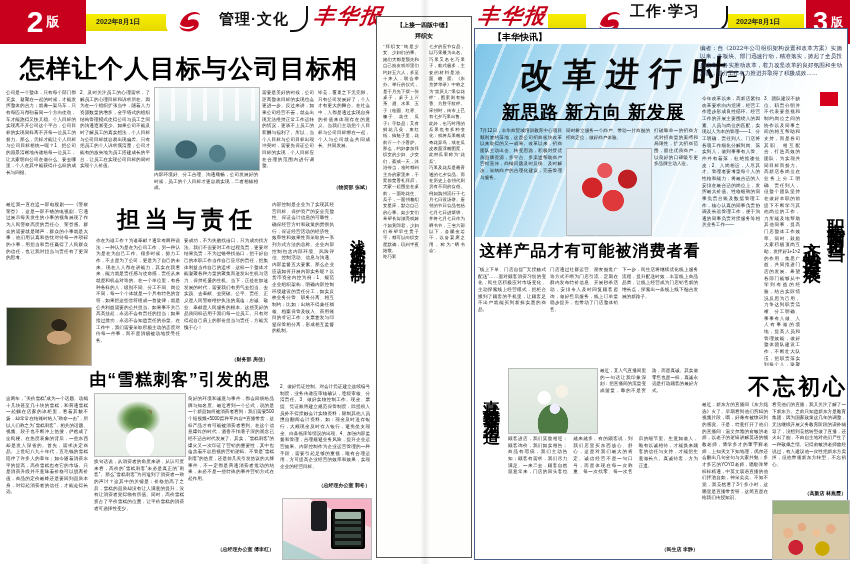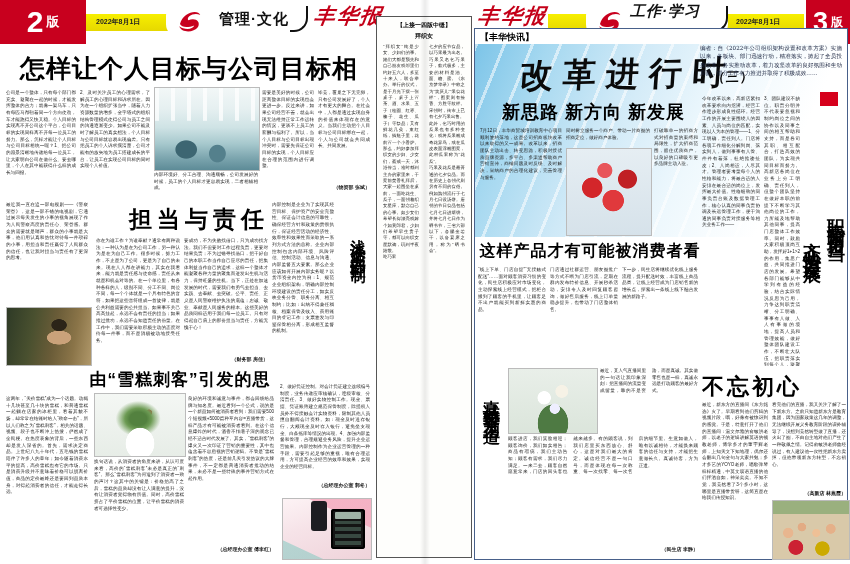--- a/index.html
+++ b/index.html
@@ -62,21 +62,21 @@
   <div class="txt" style="left:154px;top:172px;width:104px;height:20px;">内部环境好、分工合理、沟通顺畅，公司发展好的时候，员工的个人目标才更容易实现，二者相辅相成。</div>
   <div class="txt" style="left:262px;top:90px;width:52px;height:102px;">需要是美好的时候，公司距离整体目标的实现也会更进一步。反过来讲，如果公司经营不善，就会出现无法维持正常工作运转的情况，更谈不上员工的薪酬与福利了。所以，当个人目标与公司目标出现冲突时，需要先保证公司目标的实现，个人目标应在合理的范围内进行调整。</div>
   <div class="txt" style="left:318px;top:90px;width:52px;height:92px;">毕竟，覆巢之下无完卵，只有公司发展好了，个人才有更大的舞台。在社会中，人都是通过实现自身的价值来体现存在的意义。当我们主动把个人目标与公司目标绑在一起，个人与公司就会共同成长、共同发展。</div>
   <div class="byline" style="left:300px;top:184px;width:70px;">（物资部 张斌）</div>
 
   <div class="txt" style="left:6px;top:202px;width:82px;height:102px;">最近我一直在追一部电视剧——《警察荣誉》，这是一部不错的电视剧，它通过展示每天发生的小事的视角展现了作为人民警察高度的责任心、荣誉感。群众的需要就是哨声，群众的小事就是大事，他们用认真和热忱对待每一件琐碎的小事，用担当和责任赢得了人民群众的信任，也让我对担当与责任有了更深的思考。</div>
   <div class="photo" style="left:6px;top:307px;width:84px;height:57px;background:
       radial-gradient(ellipse at 62% 52%,#caa27a 0 16%,rgba(0,0,0,0) 17%),
       radial-gradient(ellipse at 62% 30%,#2c2418 0 10%,rgba(0,0,0,0) 11%),
       linear-gradient(100deg,#2e3a26 0%,#49502f 30%,#6a5c38 55%,#8a7448 78%,#b0986a 100%);"></div>
-  <div class="hl" style="left:108px;top:204px;width:182px;height:28px;font-size:23px;text-align:center;letter-spacing:5px;font-family:'DejaVu Serif',serif;">担当与责任</div>
+  <div class="hl" style="left:96px;top:204px;width:182px;height:28px;font-size:23px;text-align:center;letter-spacing:5px;font-family:'DejaVu Serif',serif;">担当与责任</div>
   <div class="txt" style="left:96px;top:238px;width:84px;height:126px;">你在为谁工作？为谁奉献？通常有两种说法：一种认为是在为公司工作，另一种认为是在为自己工作。很多时候，努力工作，不止是为了公司，更是为了自己的未来。现在人人都在讲能力，其实在我看来，能力就是责任感与使命感，责任从来就是和机会对等的。在一个单位里，有各种各样的人，级别不同、分工不同、岗位不同，每一个个体就是一个具有特色的音符，如果把这些音符组成一首旋律，就是公共利益需要的公共担当。如果事不关己高高挂起，永远不会有责任的担当；如果推过揽功，永远不会知道责任的份量。在工作中，我们需要采取积极主动的态度对待每一件事，而不是消极被动地接受任务。</div>
   <div class="txt" style="left:184px;top:238px;width:84px;height:116px;">要成功，不为失败找借口，只为成功找方法。我们不但要对工作过程负责，更要对结果负责；不为过错寻找借口，把干好自己的本职工作当作自己应尽的责任，把集体利益当作自己的追求，这样一个整体才能凝聚各种力量的聚集而迸发出生机与活力，保持旺盛的生机。当下，正处在加速发展的时代，需要我们有勇气去担当、去实践、去奉献、去突破。公平、责任、正义是人民警察维护执法的底蕴；忠诚、敬业、奉献是人民服务的根本。这些美好的品质同样适用于我们每一位员工。只有对得起自己肩上的那份担当与责任，方能无愧于心！</div>
   <div class="byline" style="left:208px;top:356px;width:60px;">（财务部 房佳）</div>
 
   <div class="txt" style="left:272px;top:202px;width:62px;height:162px;">内部控制是企业为了实现其经营目标、保护资产的安全完整性、保证会计信息的可靠性，确保经营方针和政策的贯彻执行，保证经营活动的经济性、效率性和效果性而采取的一系列方式方法的总称。企业内部控制包含内部环境、风险评估、控制活动、信息与沟通、内部监督五大要素。那么企业应该如何开展内部实务呢？以货币资金内控为例：1、规范企业组织架构，明确内部控制环境建设的责任分工，如实反映业务分管、职务分离、相互制约；比如：出纳不得兼任稽核、档案保管及收入、费用账目的登记工作；支票签发与印鉴保管相分离，形成相互监督的机制。</div>
   <div class="hl vert" style="left:340px;top:226px;width:28px;height:136px;font-size:15.5px;">浅谈企业内部控制</div>
   <div class="txt" style="left:280px;top:384px;width:90px;height:96px;">2、做好凭证控制。对会计凭证建立连续编号制度，业务传递应审核确认，逐级审核、分清责任。3、做好实物控制工作。现金、票据、凭证账簿建立规范保管制度，除授权人员外不得接触会计实物资料，限制其他人员擅自翻阅会计资料。如：现金及时送存银行，大额现金及时存入银行，避免坐支现金、白条抵库等情况的出现。4、加强内部监督和管理，合理规避业务风险，提升企业运营效果。内部控制作为企业运营管理的一种手段，需要引起足够的重视，唯有合理运用，方可提高企业经营的效率和效果，实现企业的经营目标。</div>
   <div class="byline" style="left:288px;top:482px;width:82px;">（总经理办公室 郭冬）</div>
   <div class="photo" style="left:282px;top:498px;width:88px;height:60px;background:
       linear-gradient(205deg,rgba(244,170,190,.85) 0 28%,rgba(0,0,0,0) 29%),
@@ -99,36 +99,36 @@
 </div>
 
 <div class="page" style="left:424px;width:426px;"></div>
 
 <div class="masthead" style="left:478px;top:2px;">丰华报</div>
 <div class="ybar" style="left:548px;top:14px;width:256px;"></div>
 <div class="panel" style="left:586px;top:2px;width:142px;height:36px;"></div>
 <svg style="position:absolute;left:594px;top:6px;" width="30" height="30" viewBox="0 0 40 40">
   <path d="M8 24 C12 8, 32 4, 35 12 C27 8, 16 14, 19 19 C28 15, 36 20, 32 28 C26 36, 10 36, 7 27 C13 32, 25 32, 27 26 C19 29, 10 29, 8 24 Z" fill="#c8001e"></path>
 </svg>
-<div class="section-name" style="left:630px;top:2px;font-style:italic;">工作·学习</div>
+<div class="section-name" style="left:630px;top:2px;">工作·学习</div>
 <div class="tail" style="left:710px;top:6px;"></div>
 <div class="datetxt" style="left:736px;top:17px;">2022年8月1日</div>
 <div class="redbox" style="left:806px;top:0;width:44px;height:44px;">
   <span style="font-size:27px;font-weight:bold;">3</span>
   <span style="font-size:12px;font-weight:bold;">版</span>
 </div>
 
 <div class="kbox" style="left:474px;top:28px;width:374px;height:532px;"></div>
-<div class="hl" style="left:480px;top:31px;width:80px;height:12px;font-size:9px;">【丰华快讯】</div>
+<div class="hl" style="left:480px;top:31px;width:80px;height:12px;font-size:9px;text-align:center;">【丰华快讯】</div>
 <div class="sky" style="left:475px;top:44px;width:372px;height:193px;"></div>
 <div class="streaks" style="left:475px;top:44px;width:372px;height:193px;"></div>
 
 <div class="calli" style="left:520px;top:52px;width:230px;height:46px;font-size:33px;">改革进行时</div>
 <div class="calli" style="left:712px;top:68px;width:44px;height:20px;font-size:13px;letter-spacing:1px;">（三）</div>
-<div class="hl" style="left:502px;top:100px;width:200px;height:24px;font-size:18px;letter-spacing:1px;">新思路 新方向 新发展</div>
+<div class="hl" style="left:502px;top:100px;width:200px;height:24px;font-size:18px;letter-spacing:1px;text-decoration:underline;">新思路 新方向 新发展</div>
 <div class="note" style="left:700px;top:44px;width:142px;height:46px;">编者：自《2022年公司组织架构设置和改革方案》实施以来，各板块、部门迅速行动，精准落实，掀起了全员投身改革、务实推动改革，着力攻坚改革的良好氛围和生动局面，部分工作有力推进并取得了积极成效……</div>
 <div class="redsq" style="left:820px;top:92px;width:18px;height:14px;"></div>
 
 <div class="txt" style="left:480px;top:128px;width:82px;height:108px;">7月12日，丰华商贸城培训教育中心项目顺利签约落地，这是公司招商板块改革以来取得的又一成果。改革以来，招商团队主动出击、转变思路，积极对接优质品牌资源，多平台、多渠道帮助商户营销宣传，商铺问题及时反馈、及时解决，采纳商户的合理化建议，完善管理与服务。</div>
 <div class="txt" style="left:566px;top:128px;width:84px;height:18px;">同时树立服务一个商户、带动一片商圈的招商定位，做好商户体验。</div>
 <div class="photo" style="left:566px;top:148px;width:84px;height:86px;background:
     radial-gradient(circle at 30% 45%,#d3262a 0 13%,rgba(0,0,0,0) 14%),
     radial-gradient(circle at 55% 60%,#e0393c 0 15%,rgba(0,0,0,0) 16%),
     radial-gradient(circle at 72% 35%,#c02024 0 11%,rgba(0,0,0,0) 12%),
     radial-gradient(circle at 45% 25%,#e8555a 0 9%,rgba(0,0,0,0) 10%),
@@ -149,21 +149,21 @@
 <div class="photo" style="left:508px;top:368px;width:88px;height:64px;background:
     radial-gradient(circle at 40% 45%,#ffffff 0 10%,rgba(0,0,0,0) 11%),
     radial-gradient(circle at 60% 35%,#f6f2e6 0 9%,rgba(0,0,0,0) 10%),
     radial-gradient(circle at 52% 62%,#eef 0 8%,rgba(0,0,0,0) 9%),
     radial-gradient(ellipse at 50% 85%,#4e7a43 0 24%,rgba(0,0,0,0) 25%),
     linear-gradient(#e9efe9,#dbe5db);"></div>
 <div class="txt" style="left:600px;top:368px;width:98px;height:64px;column-count:2;column-gap:6px;">最近，某人气直播间里的一句话让我印象深刻：把直播间的流量变成留量，靠的不是套路，而是真诚。其实做零售也是一样，真诚永远是打动顾客的最好方式。</div>
 <div class="txt" style="left:508px;top:436px;width:190px;height:108px;column-count:3;column-gap:6px;">顾客进店，我们笑脸相迎；顾客询价，我们如实相告；商品有瑕疵，我们主动告知；顾客有需求，我们尽力满足。一来二去，顾客自然愿意常来，门店的回头客也越来越多。有的顾客说，到我们店里买东西放心、舒心，这是对我们最大的肯定。诚信经营不是一句口号，而是体现在每一次称重、每一次找零、每一次售后的细节里。生意如做人，唯有以诚相待，才能换来顾客的信任与支持，才能把生意做长久。真诚待客，方为正道。</div>
 <div class="byline" style="left:618px;top:546px;width:80px;">（民生店 李静）</div>
 
-<div class="hl" style="left:702px;top:372px;width:146px;height:26px;font-size:22px;text-align:left;letter-spacing:3px;">不忘初心</div>
+<div class="hl" style="left:702px;top:372px;width:146px;height:26px;font-size:22px;text-align:right;letter-spacing:3px;">不忘初心</div>
 <div class="txt" style="left:702px;top:402px;width:66px;height:158px;">最近，新东方的直播间《东方甄选》火了。早期看到他们剪辑的视频片段，哦，好像有被惊讶到的感觉。于是，特意打开了他们的直播间：温文尔雅的俞敏洪老师，以老子的逻辑讲解英语的顿教老师，博学多才的董宇辉老师，上知天文下知地理，偶尔还会翻出几句金句与大家共勉；多才多艺的YOYO老师，唱歌弹琴样样精通，中英文双语直播的他们挥洒自如，神采奕奕。不知不觉，我竟然看了3个多小时，这哪里是直播带货呀，这简直是在给我们传授知识。</div>
 <div class="txt" style="left:772px;top:402px;width:74px;height:90px;">看完他们的直播，我又关注了解了一下新东方。之前只知道新东方是教育集团，因为国家政策这几年的调整，无法继续开展义务教育阶段的课外辅导了，没想到竟然转型做了直播，还火出了圈，不由自主地对他们产生了一种敬佩之情。记得俞敏洪老师曾经说过，有人建议他一次性把新东方卖掉，但他带领新东方转型，不忘初心。</div>
 <div class="byline" style="left:772px;top:490px;width:74px;">（高新店 林燕霞）</div>
 <div class="photo" style="left:772px;top:500px;width:76px;height:58px;background:
     radial-gradient(circle at 20% 55%,#e8b68f 0 7%,rgba(0,0,0,0) 8%),
     radial-gradient(circle at 38% 45%,#e2ab84 0 7%,rgba(0,0,0,0) 8%),
     radial-gradient(circle at 57% 55%,#eec096 0 7%,rgba(0,0,0,0) 8%),
     radial-gradient(circle at 76% 48%,#e5b089 0 7%,rgba(0,0,0,0) 8%),
     radial-gradient(circle at 30% 80%,#c23 0 10%,rgba(0,0,0,0) 11%),
     radial-gradient(circle at 65% 82%,#ca0 0 10%,rgba(0,0,0,0) 11%),

